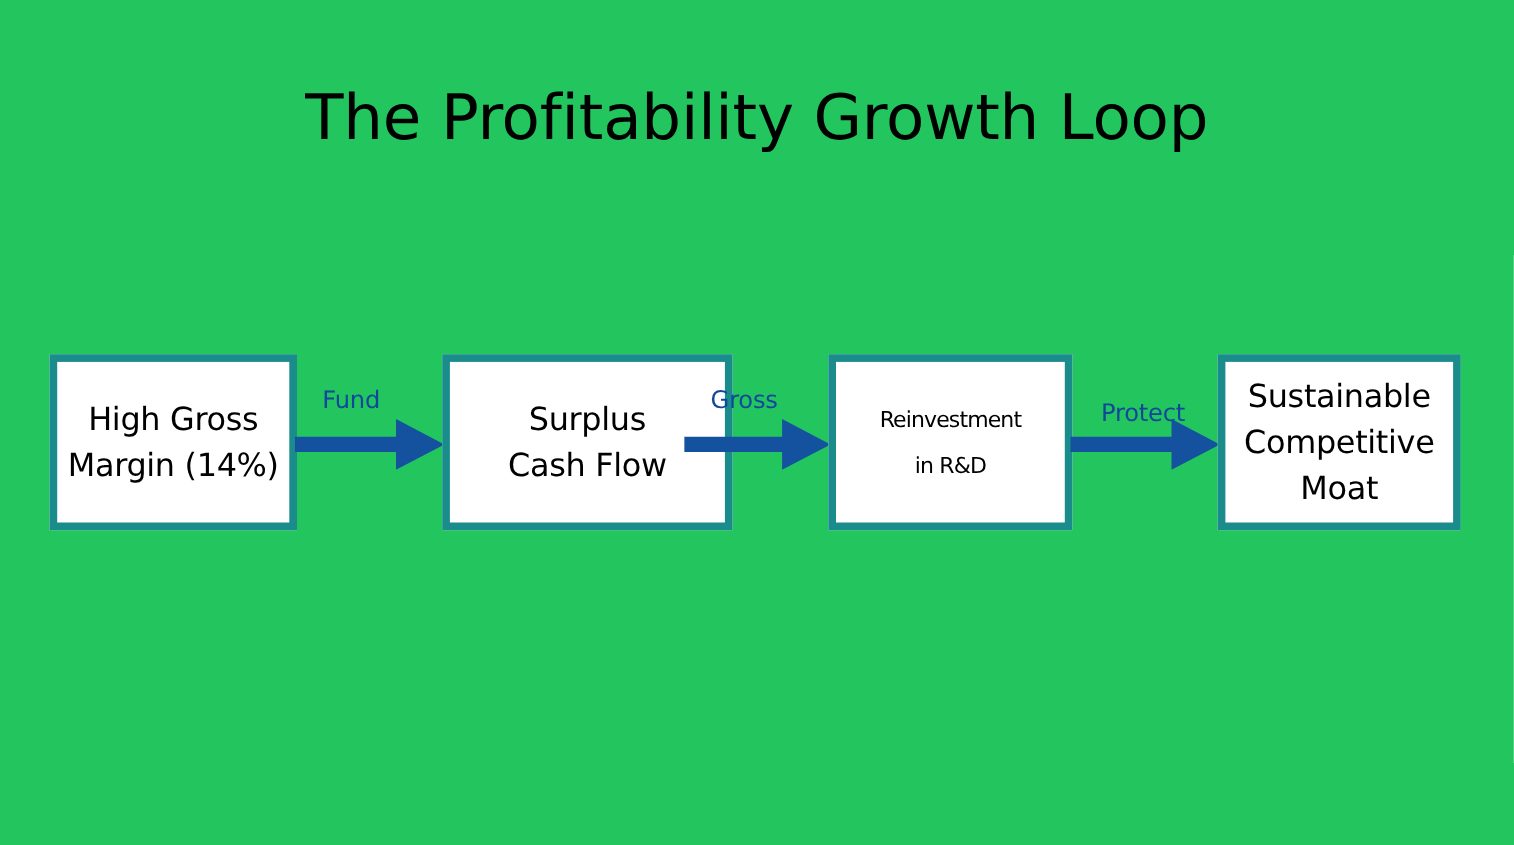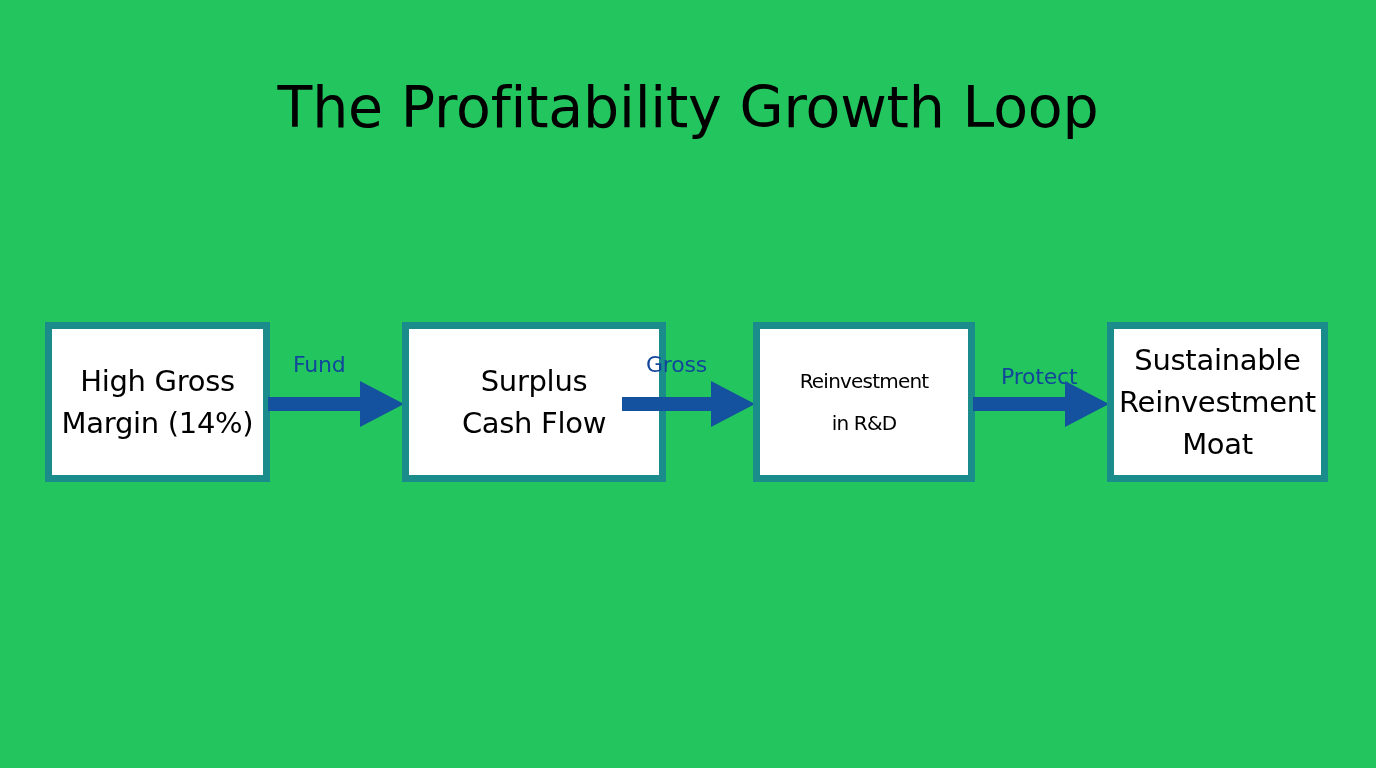--- a/index.html
+++ b/index.html
@@ -145,18 +145,18 @@
 
     <div class="arrow-label l2">Protect</div>
     <div class="arrow a2">
       <svg width="136" height="46" viewBox="0 0 136 46" xmlns="http://www.w3.org/2000/svg">
         <polygon points="0,16 92,16 92,0 136,23 92,46 92,30 0,30" fill="#14519e"></polygon>
       </svg>
     </div>
 
     <div class="node-box n3">
       <span class="node-label">Sustainable
-Reinvestment
+Competitive
 Moat</span>
     </div>
 
   </div>
 </div>
 
 </body></html>

